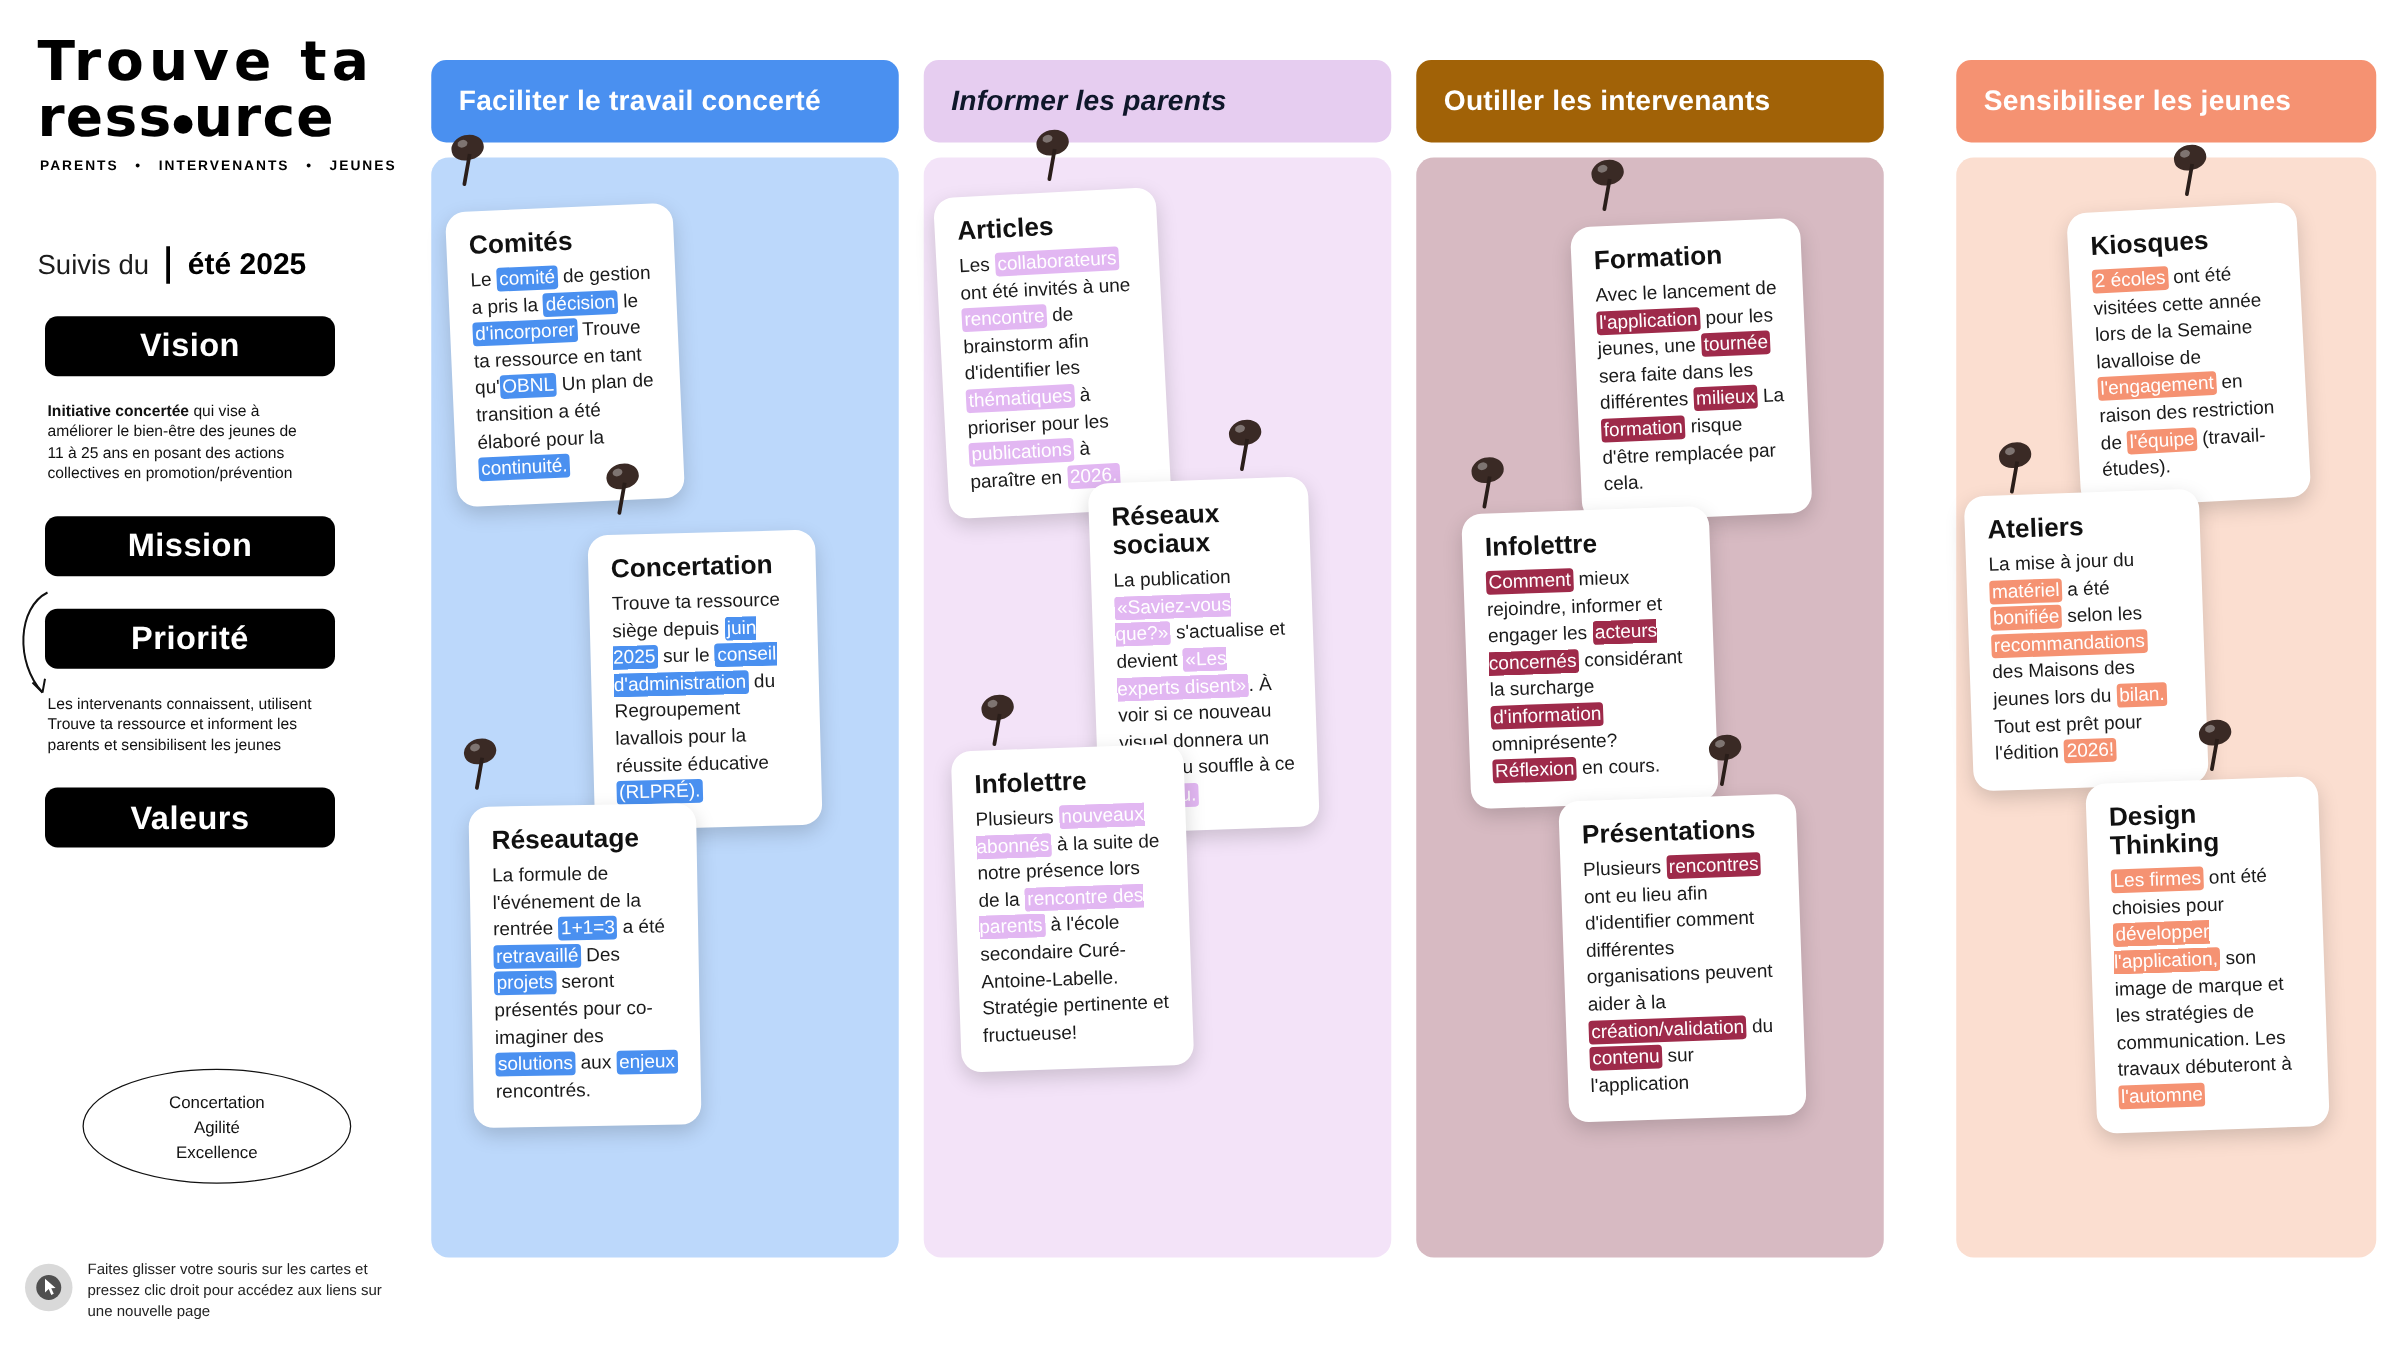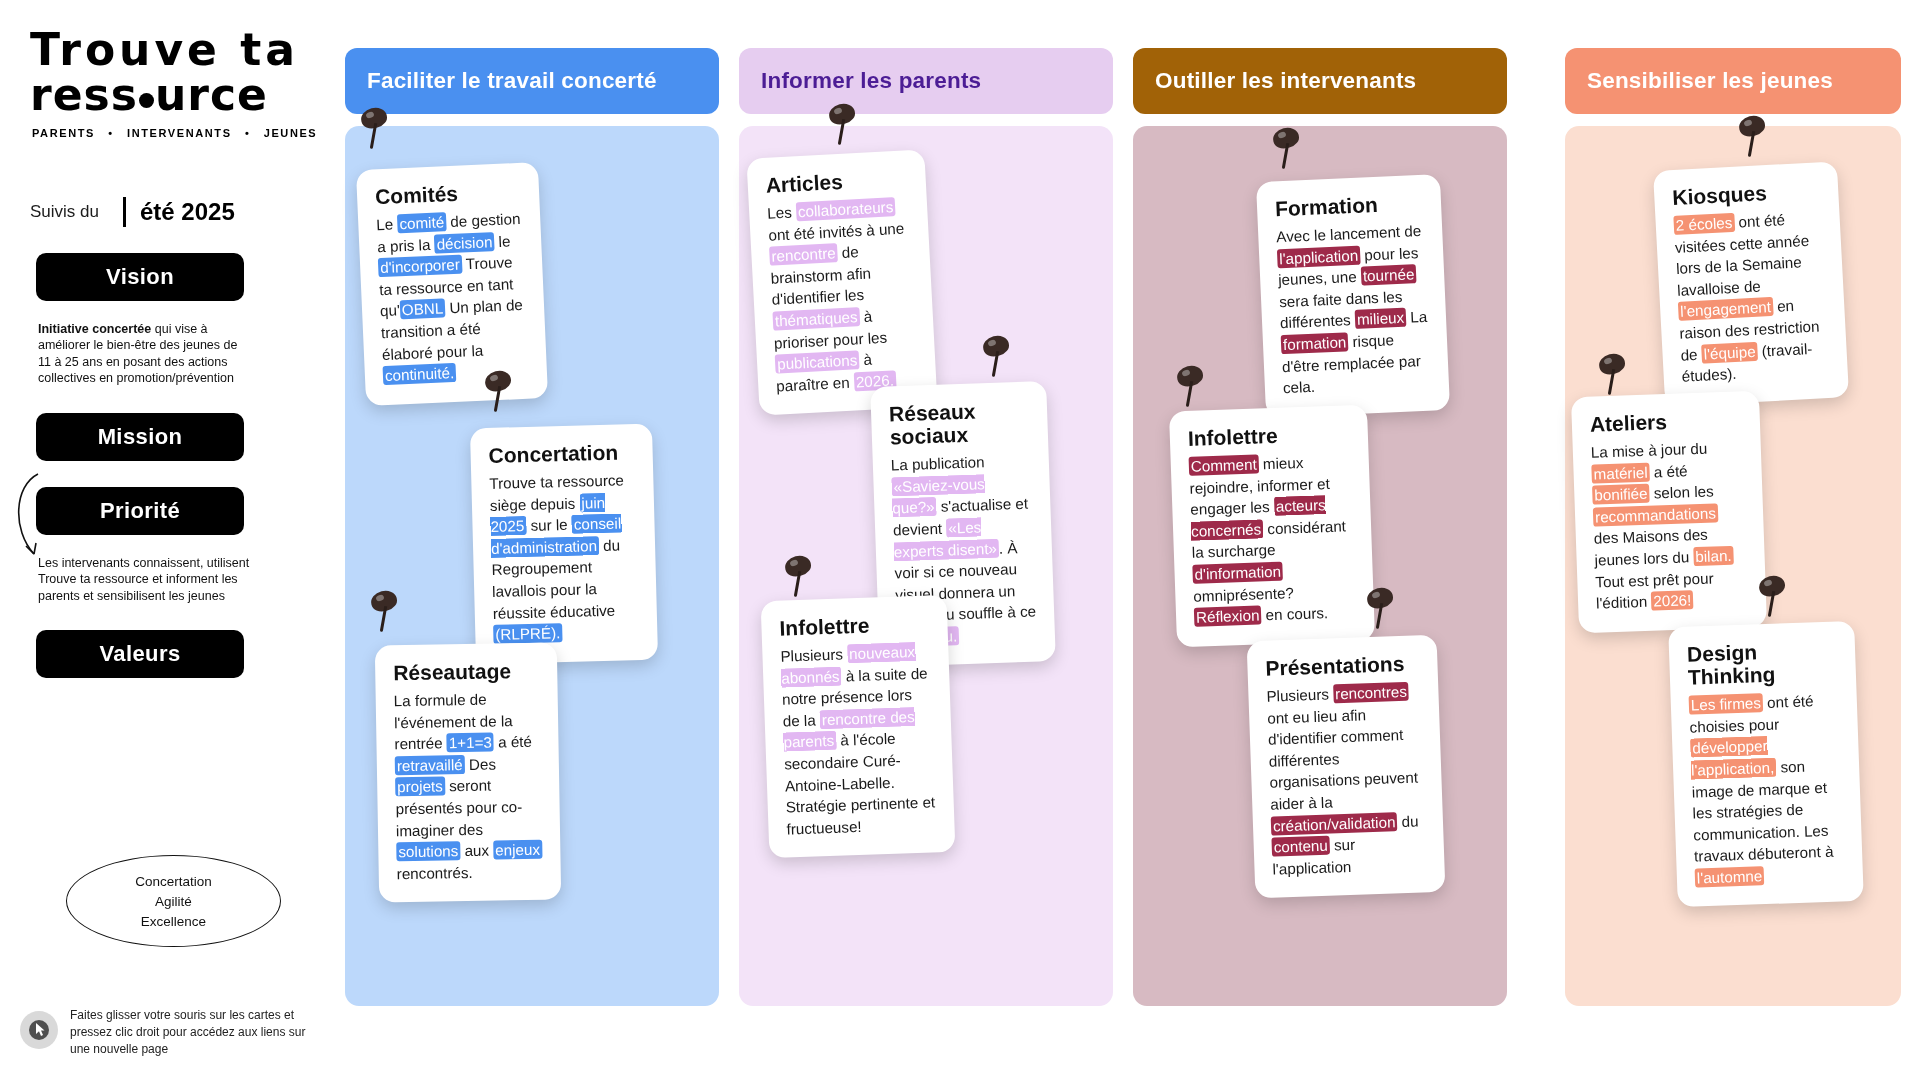--- a/index.html
+++ b/index.html
@@ -51,48 +51,48 @@
   }
   .logo-sub span { margin: 0 2px; }
 
   .suivis-row {
     display: flex;
     align-items: center;
     margin-top: 58px;
     margin-left: 6px;
   }
   .suivis-label {
-    font-size: 17px;
+    font-size: 22px;
     color: #1c1c1c;
-    margin-right: 24px;
+    margin-right: 14px;
   }
   .suivis-bar {
     width: 3px;
     height: 30px;
     background: #000;
     margin-right: 14px;
   }
   .suivis-value {
     font-size: 24px;
     font-weight: 700;
     color: #000;
   }
 
   .pill {
     margin-top: 26px;
     margin-left: 12px;
-    width: 208px;
+    width: 232px;
     height: 48px;
     background: #000;
     color: #fff;
     border-radius: 10px;
     display: flex;
     align-items: center;
     justify-content: center;
-    font-size: 22px;
+    font-size: 26px;
     font-weight: 700;
     letter-spacing: 0.4px;
   }
   .pill-desc {
     margin-top: 20px;
     margin-left: 14px;
     width: 215px;
     font-size: 12.5px;
     line-height: 1.32;
     color: #111;
@@ -314,21 +314,21 @@
             <div class="shine"></div>
             <div class="needle"></div>
           </div>
           <div class="card" style="left: 32px; top: 518px; width: 182px; transform: rotate(-1deg); z-index: 12;">
             <div class="card-title">Réseautage</div>
             <div class="card-text">La formule de l'événement de la rentrée <span class="hl" style="background: rgb(74, 144, 240); color: rgb(255, 255, 255);">1+1=3</span> a été <span class="hl" style="background: rgb(74, 144, 240); color: rgb(255, 255, 255);">retravaillé</span> Des <span class="hl" style="background: rgb(74, 144, 240); color: rgb(255, 255, 255);">projets</span> seront présentés pour co-imaginer des <span class="hl" style="background: rgb(74, 144, 240); color: rgb(255, 255, 255);">solutions</span> aux <span class="hl" style="background: rgb(74, 144, 240); color: rgb(255, 255, 255);">enjeux</span> rencontrés.</div>
           </div>
         </div>
       </div>
       <div class="column" style="left: 394px;">
-        <div class="col-header" style="background: rgb(230, 205, 240); color: #4c1d95;">Informer les parents</div>
+        <div class="col-header" style="background: rgb(230, 205, 240); color: #0f172a; font-style: italic;">Informer les parents</div>
         <div class="col-body" style="background: rgb(243, 227, 248);">
           <div class="pin" style="left: 86px; top: -22px; z-index: 50;">
             <div class="head"></div>
             <div class="shine"></div>
             <div class="needle"></div>
           </div>
           <div class="card" style="left: 14px; top: 28px; width: 178px; transform: rotate(-3deg); z-index: 10;">
             <div class="card-title">Articles</div>
             <div class="card-text">Les <span class="hl" style="background: rgb(226, 183, 242); color: rgb(255, 255, 255);">collaborateurs</span> ont été invités à une <span class="hl" style="background: rgb(226, 183, 242); color: rgb(255, 255, 255);">rencontre</span> de brainstorm afin d'identifier les <span class="hl" style="background: rgb(226, 183, 242); color: rgb(255, 255, 255);">thématiques</span> à prioriser pour les <span class="hl" style="background: rgb(226, 183, 242); color: rgb(255, 255, 255);">publications</span> à paraître en <span class="hl" style="background: rgb(226, 183, 242); color: rgb(255, 255, 255);">2026.</span></div>
           </div>

